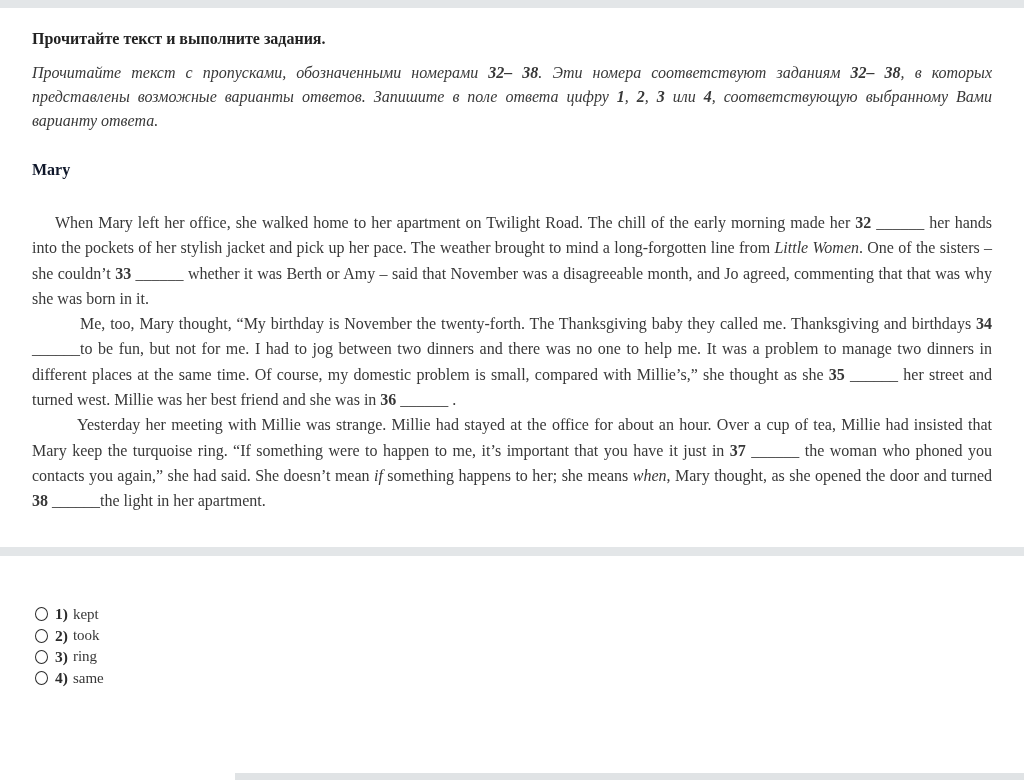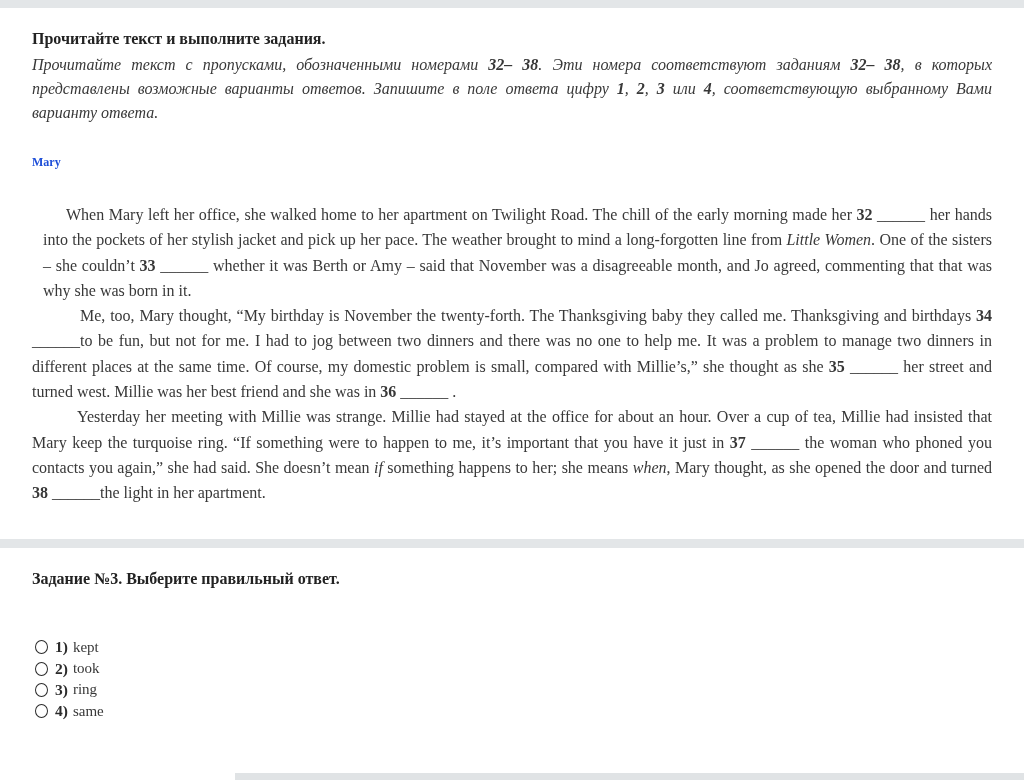--- a/index.html
+++ b/index.html
@@ -11,28 +11,28 @@
     -webkit-font-smoothing:antialiased;
   }
   .top-bar{height:8px;background:#e3e6e8;}
   .divider-bar{height:9px;background:#e3e6e8;margin-top:33px;}
   .bottom-bar{position:absolute;bottom:0;left:235px;right:0;height:7px;background:#e0e3e5;}
   .content{padding:0 32px;}
   .instr-title{
     margin:21px 0 0 0;font-size:16px;line-height:20px;font-weight:bold;color:#222222;
   }
   .instr-body{
-    margin:4px 0 0 0;font-size:16px;line-height:24px;text-align:justify;color:#383838;
+    margin:12px 0 0 0;font-size:16px;line-height:24px;text-align:justify;color:#383838;
   }
   .passage-title{
-    margin:27px 0 0 0;font-size:12px;line-height:20px;font-weight:bold;color:#1d4ed8;
+    margin:27px 0 0 0;font-size:16px;line-height:20px;font-weight:bold;color:#0f172a;
   }
   .passage{margin-top:30px;font-size:16px;line-height:25.3px;text-align:justify;}
   .passage p{margin:0;}
-  .passage p.p1{text-indent:23px;margin-left:11px;}
+  .passage p.p1{text-indent:23px;}
   .passage p.p2{text-indent:48px;}
   .passage p.p3{text-indent:45px;}
   .s-b{font-weight:bold;}
   .s-i{font-style:italic;}
   .s-bi{font-weight:bold;font-style:italic;}
   .task-title{
     margin:21px 0 0 0;font-size:16px;line-height:20px;font-weight:bold;color:#222222;
   }
   .options{margin-top:48px;}
   .option{display:flex;align-items:center;height:21.3px;cursor:pointer;}
@@ -58,21 +58,20 @@
   <div class="passage">
     <p class="p1"><span>When Mary left her office, she walked home to her apartment on Twilight Road. The chill of the early morning made her  </span><span class="s-b">32</span><span> ______ her hands into the pockets of her stylish jacket and pick up her pace. The weather brought to mind a long-forgotten line from </span><span class="s-i">Little Women</span><span>. One of the sisters  –  she couldn’t  </span><span class="s-b">33</span><span> ______ whether it was Berth or Amy  –  said that November was a disagreeable month, and Jo agreed, commenting that that was why she was born in it.</span></p>
     <p class="p2"><span>Me, too, Mary thought, “My birthday is November the twenty-forth. The Thanksgiving baby they called me. Thanksgiving and birthdays </span><span class="s-b">34</span><span> ______to be fun, but not for me. I had to jog between two dinners and there was no one to help me. It was a problem to manage two dinners in different places at the same time. Of course, my domestic problem is small, compared with Millie’s,” she thought as she </span><span class="s-b">35</span><span> ______ her street and turned west. Millie was her best friend and she was in  </span><span class="s-b">36</span><span> ______ .</span></p>
     <p class="p3"><span>Yesterday her meeting with Millie was strange. Millie had stayed at the office for about an hour. Over a cup of tea, Millie had insisted that Mary keep the turquoise ring. “If something were to happen to me, it’s important that you have it just in </span><span class="s-b">37</span><span> ______ the woman who phoned you contacts you again,” she had said. She doesn’t mean </span><span class="s-i">if</span><span> something happens to her; she means </span><span class="s-i">when</span><span>, Mary thought, as she opened the door and turned </span><span class="s-b">38</span><span> ______the light in her apartment.</span></p>
   </div>
 </div>
 
 <div class="divider-bar"></div>
 
 <div class="content">
-  <p class="task-title">Задание №3. Выберите правильный ответ.</p>
 
   <div class="options">
     <div class="option">
       <span class="radio"></span>
       <span class="opt-num">1)</span>
       <span class="opt-label">kept</span>
     </div>
     <div class="option">
       <span class="radio"></span>
       <span class="opt-num">2)</span>

